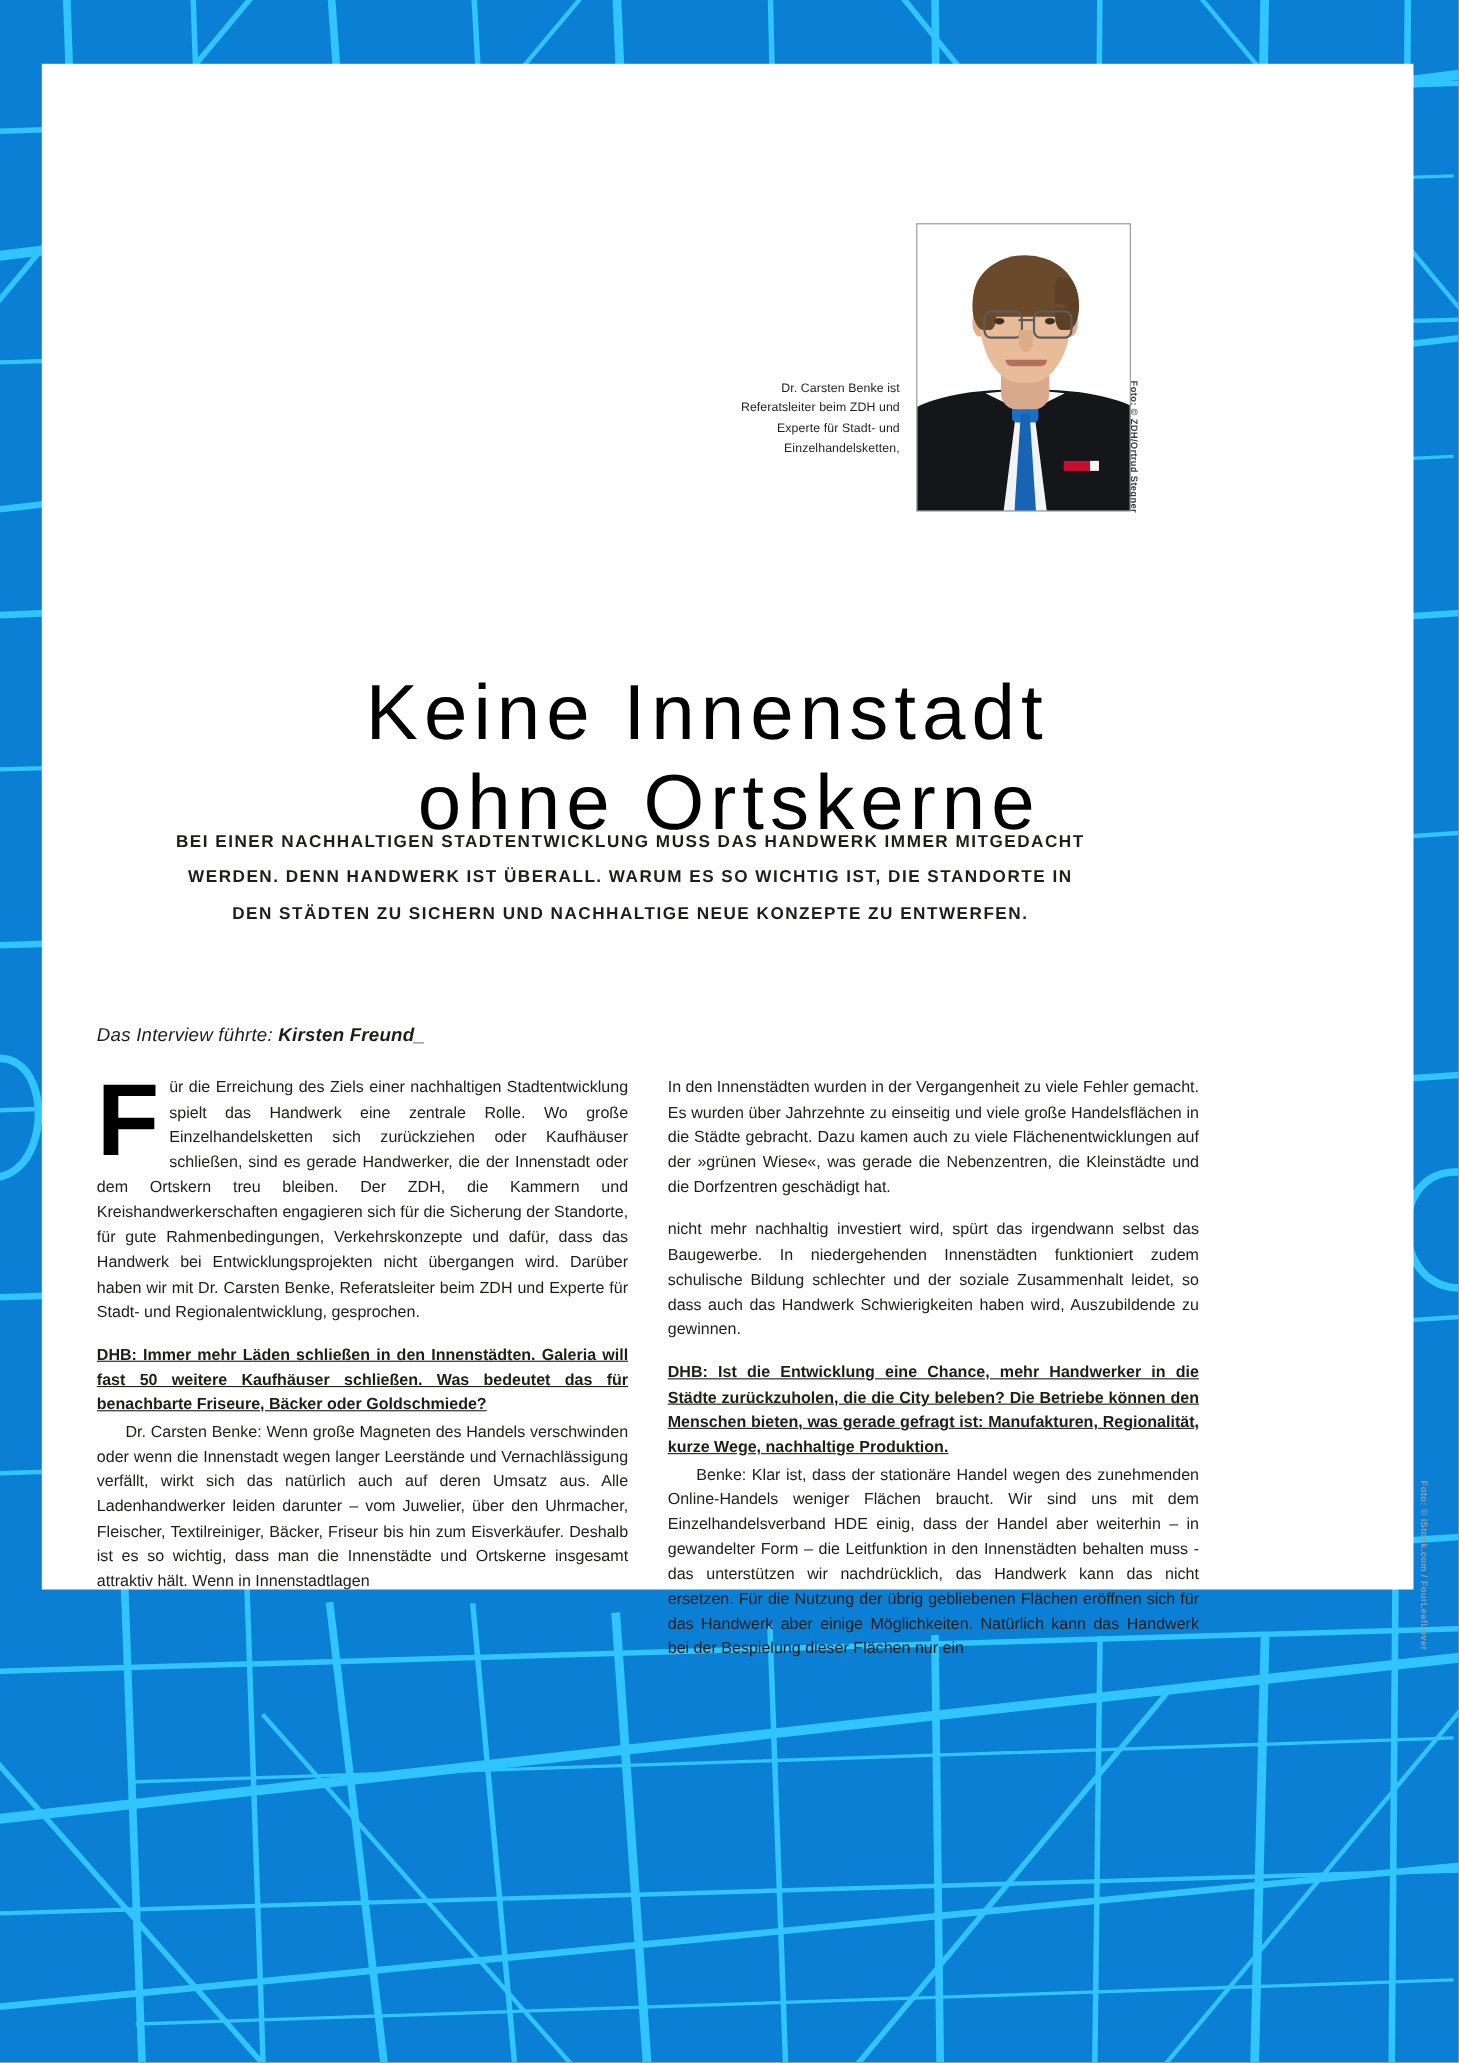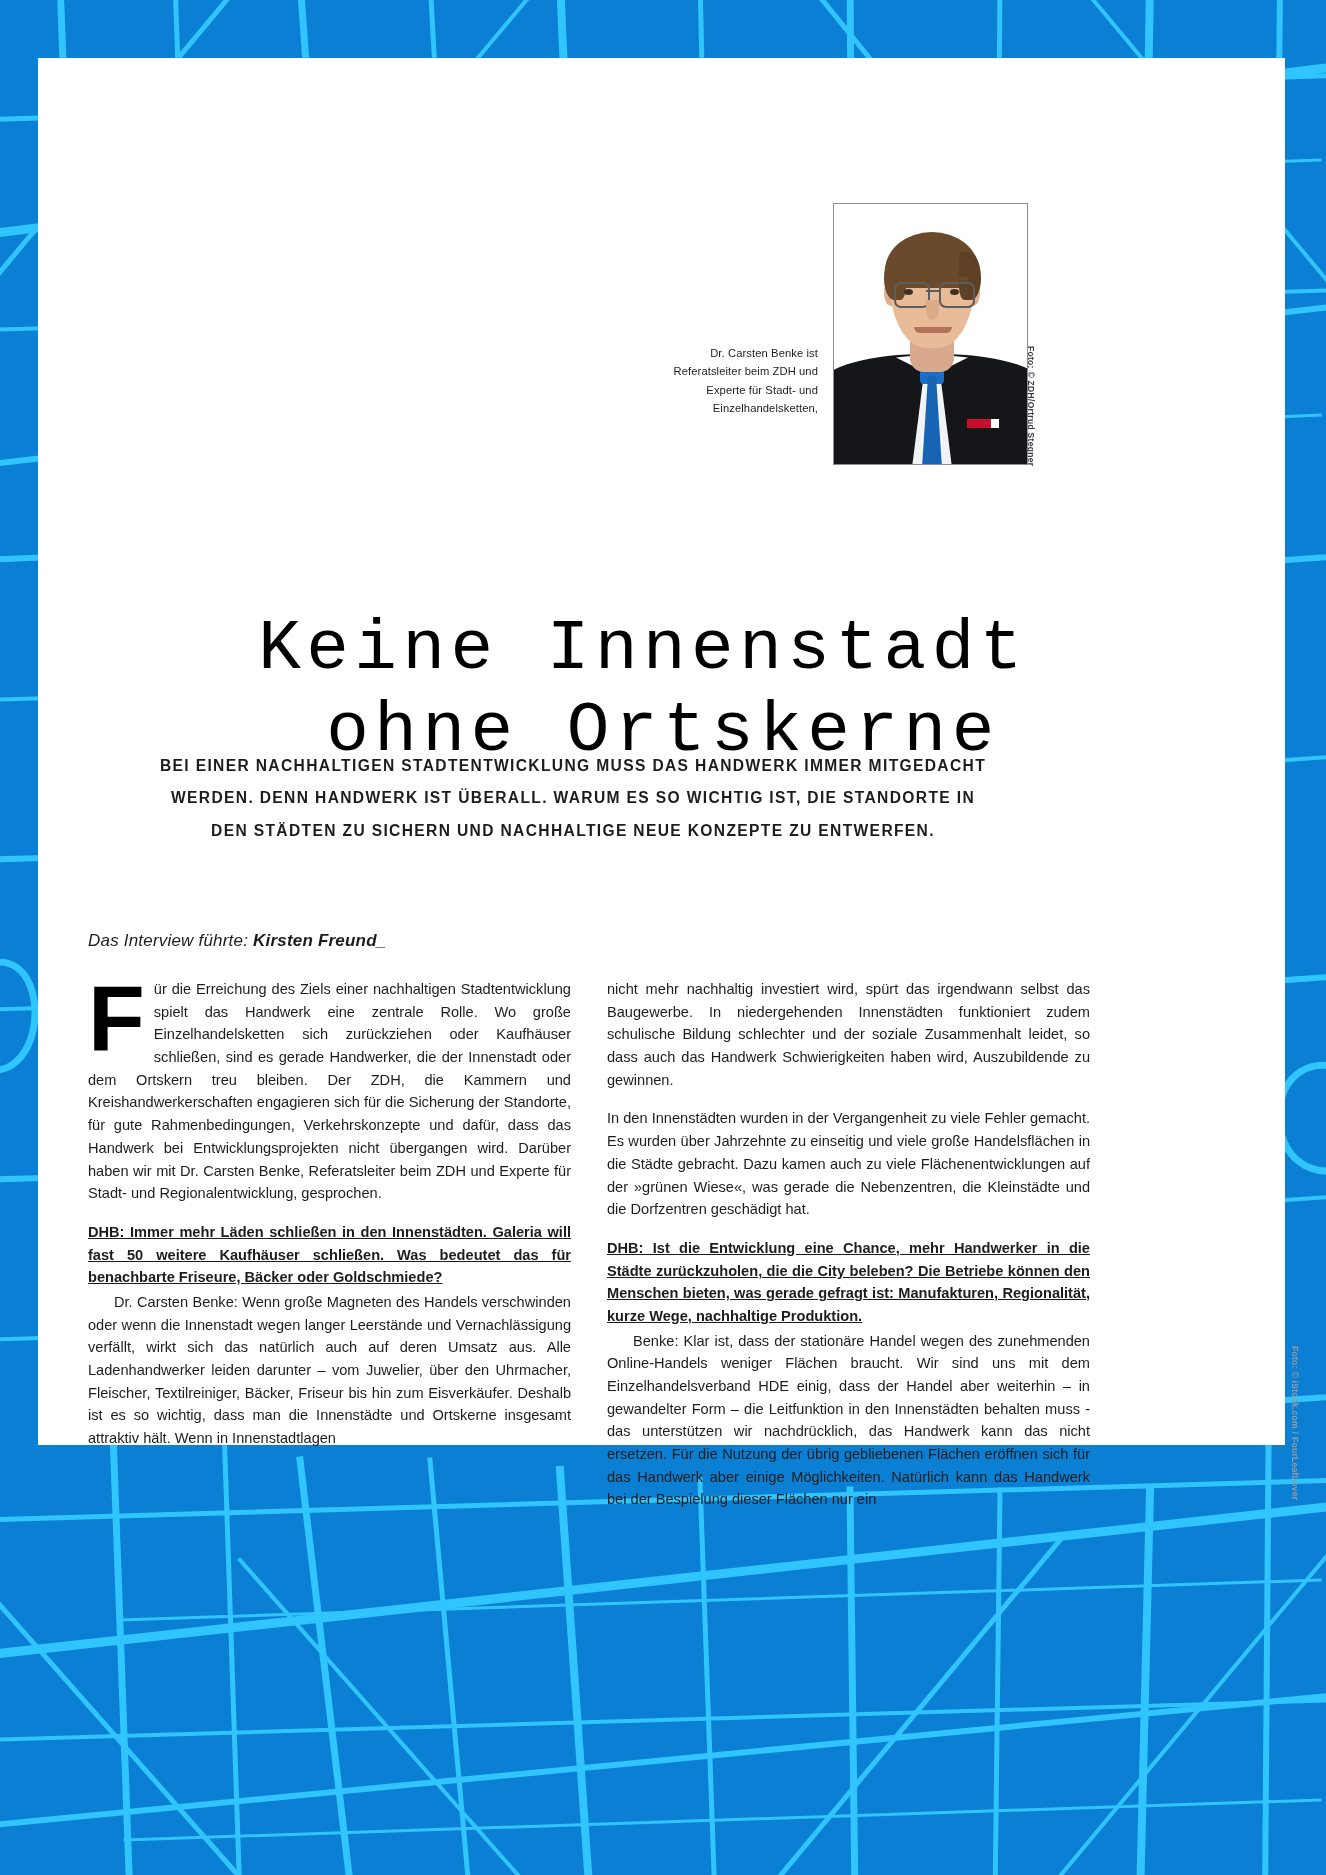--- a/index.html
+++ b/index.html
@@ -60,21 +60,21 @@
   
   .caption{
     position:absolute;left:560px;top:286px;width:220px;
     text-align:right;font-size:11.2px;font-weight:normal;line-height:1.63;
     color:#1d1d1b;letter-spacing:.1px;
   }
   
   .headline{
     position:absolute;left:90px;top:502px;width:1030px;
     text-align:center;color:#000;
-    font-family:Liberation Mono, monospace;
+    font-family:Liberation Sans, sans-serif;
     font-size:71px;line-height:1.16;letter-spacing:5.5px;font-weight:400;
   }
   .headline .l2{display:block;padding-left:40px;}
   
   .subtitle{
     position:absolute;left:120px;top:672px;width:830px;
     text-align:center;color:#1d1d1b;
     font-size:15.6px;font-weight:bold;line-height:2.08;
     letter-spacing:1.35px;
     margin-top:20px;
@@ -225,21 +225,21 @@
     <span>Das Interview führte: </span><b>Kirsten Freund</b><span>_</span>
   </div>
 
   <div class="col" id="col-left">
     <p><span class="dropcap">F</span><span>ür die Erreichung des Ziels einer nachhaltigen Stadtentwicklung spielt das Handwerk eine zentrale Rolle. Wo große Einzelhandelsketten sich zurückziehen oder Kaufhäuser schließen, sind es gerade Handwerker, die der Innenstadt oder dem Ortskern treu bleiben. Der ZDH, die Kammern und Kreishandwerkerschaften engagieren sich für die Sicherung der Standorte, für gute Rahmenbedingungen, Verkehrskonzepte und dafür, dass das Handwerk bei Entwicklungsprojekten nicht übergangen wird. Darüber haben wir mit Dr. Carsten Benke, Referatsleiter beim ZDH und Experte für Stadt- und Regionalentwicklung, gesprochen.</span></p>
     <p class="q">DHB: Immer mehr Läden schließen in den Innenstädten. Galeria will fast 50 weitere Kaufhäuser schließen. Was bedeutet das für benachbarte Friseure, Bäcker oder Goldschmiede?</p>
     <p class="a">Dr. Carsten Benke: Wenn große Magneten des Handels verschwinden oder wenn die Innenstadt wegen langer Leerstände und Vernachlässigung verfällt, wirkt sich das natürlich auch auf deren Umsatz aus. Alle Ladenhandwerker leiden darunter – vom Juwelier, über den Uhrmacher, Fleischer, Textilreiniger, Bäcker, Friseur bis hin zum Eisverkäufer. Deshalb ist es so wichtig, dass man die Innenstädte und Ortskerne insgesamt attraktiv hält. Wenn in Innenstadtlagen</p>
   </div>
 
   <div class="col" id="col-right">
+    <p>In den Innenstädten wurden in der Vergangenheit zu viele Fehler gemacht. Es wurden über Jahrzehnte zu einseitig und viele große Handelsflächen in die Städte gebracht. Dazu kamen auch zu viele Flächenentwicklungen auf der »grünen Wiese«, was gerade die Nebenzentren, die Kleinstädte und die Dorfzentren geschädigt hat.</p>
     <p>nicht mehr nachhaltig investiert wird, spürt das irgendwann selbst das Baugewerbe. In niedergehenden Innenstädten funktioniert zudem schulische Bildung schlechter und der soziale Zusammenhalt leidet, so dass auch das Handwerk Schwierigkeiten haben wird, Auszubildende zu gewinnen.</p>
-    <p>In den Innenstädten wurden in der Vergangenheit zu viele Fehler gemacht. Es wurden über Jahrzehnte zu einseitig und viele große Handelsflächen in die Städte gebracht. Dazu kamen auch zu viele Flächenentwicklungen auf der »grünen Wiese«, was gerade die Nebenzentren, die Kleinstädte und die Dorfzentren geschädigt hat.</p>
     <p class="q">DHB: Ist die Entwicklung eine Chance, mehr Handwerker in die Städte zurückzuholen, die die City beleben? Die Betriebe können den Menschen bieten, was gerade gefragt ist: Manufakturen, Regionalität, kurze Wege, nachhaltige Produktion.</p>
     <p class="a">Benke: Klar ist, dass der stationäre Handel wegen des zunehmenden Online-Handels weniger Flächen braucht. Wir sind uns mit dem Einzelhandelsverband HDE einig, dass der Handel aber weiterhin – in gewandelter Form – die Leitfunktion in den Innenstädten behalten muss - das unterstützen wir nachdrücklich, das Handwerk kann das nicht ersetzen. Für die Nutzung der übrig gebliebenen Flächen eröffnen sich für das Handwerk aber einige Möglichkeiten. Natürlich kann das Handwerk bei der Bespielung dieser Flächen nur ein</p>
   </div>
 
   <div class="bottom-credit">Foto: © iStock.com / FourLeafLover</div>
 
 </div>
 
 </body></html>

